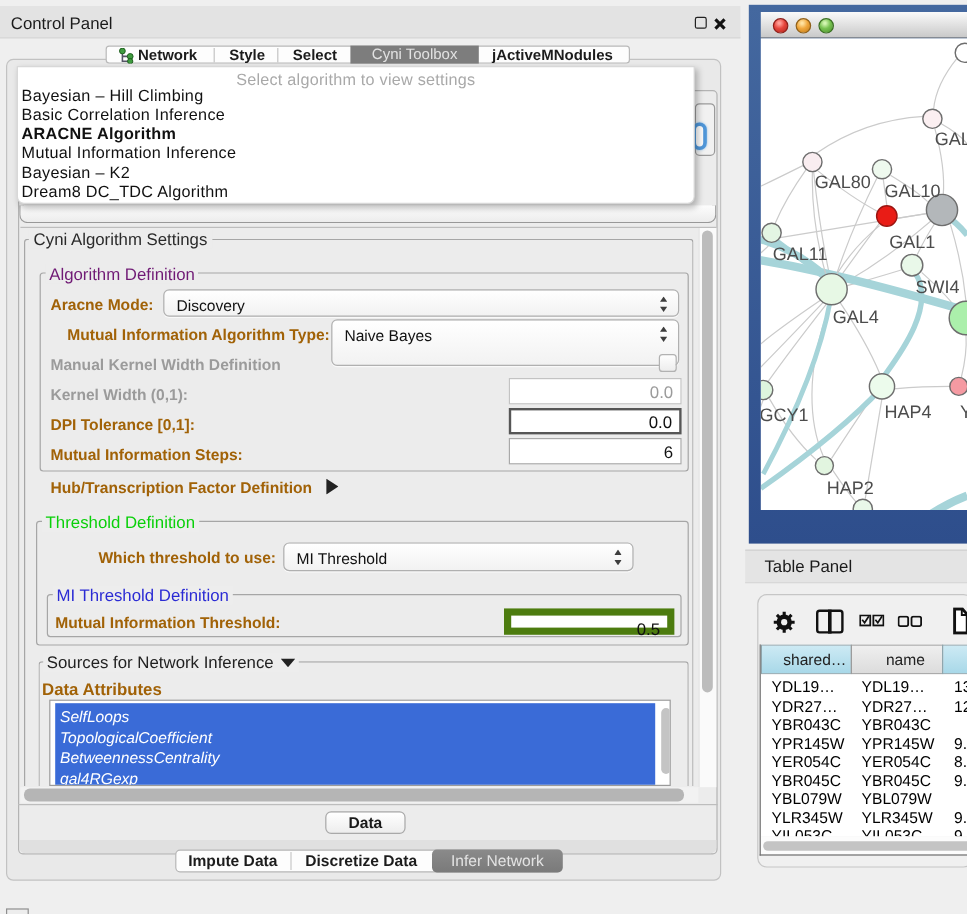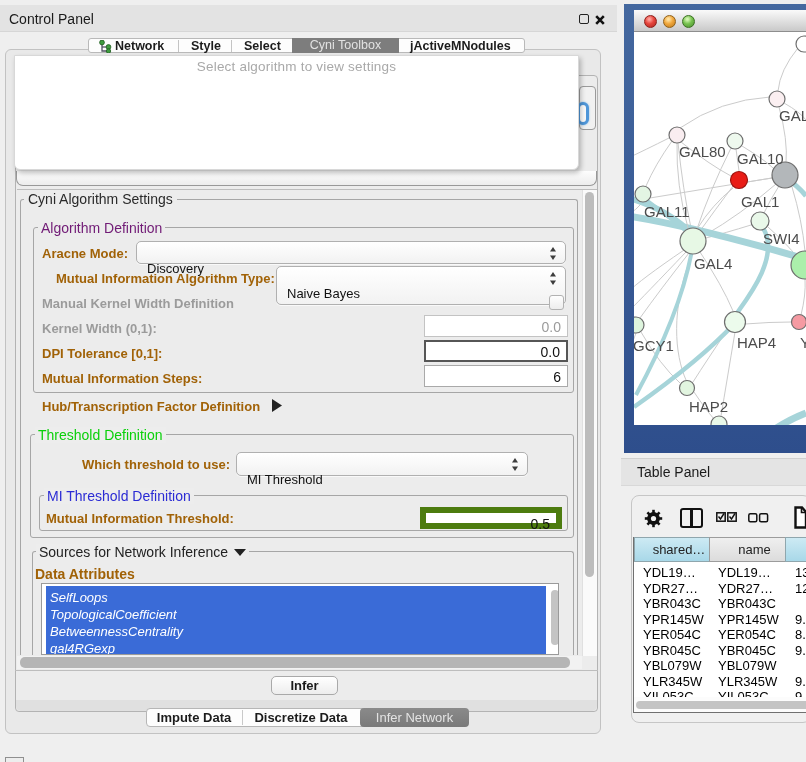--- a/index.html
+++ b/index.html
@@ -3,21 +3,21 @@
 <meta charset="utf-8">
 <style>
 html,body{margin:0;padding:0;width:806px;height:762px;overflow:hidden;background:#efefef;
  font-family:"Liberation Sans",sans-serif;}
 *{box-sizing:border-box;}
 .abs{position:absolute;}
 .lbl{font-weight:bold;font-size:13px;color:#a16207;}
 .dis{color:#9b9b9b;}
 .combo{position:absolute;background:linear-gradient(#ffffff,#f2f2f2);border:1px solid #b0b0b0;
  border-radius:5px;box-shadow:0 1px 0 rgba(255,255,255,.7);}
-.combo .tx{position:absolute;left:10px;top:19px;font-size:13px;color:#111;}
+.combo .tx{position:absolute;left:10px;top:5px;font-size:13px;color:#111;}
 .steppers{position:absolute;right:9px;top:5px;width:6px;}
 .fld{position:absolute;background:#fff;border:1px solid #a9a9a9;font-size:14px;color:#111;
  text-align:right;padding:3px 6px 0 0;}
 .grp{position:absolute;border:1px solid #a6a6a6;border-radius:3px;}
 </style>
 </head>
 <body>
 
 <div class="abs" style="left:0;top:5px;width:617px;height:27px;background:#e3e3e3;border-bottom:1px solid #d6d6d6;"></div>
 <div class="abs" style="left:9px;top:11px;font-size:14px;color:#1b1b1b;">Control Panel</div>
@@ -110,21 +110,21 @@
   <div style="position:absolute;left:8px;top:4.5px;font-size:13px;color:#fff;line-height:17px;font-style:italic;">SelfLoops<br>TopologicalCoefficient<br>BetweennessCentrality<br>gal4RGexp</div>
   <div style="position:absolute;left:509px;top:6px;width:8px;height:55px;background:#c4c4c4;border-radius:4px;"></div>
 </div>
 
 <div class="abs" style="left:582px;top:190px;width:15px;height:466px;background:#fafafa;border-left:1px solid #e0e0e0;"></div>
 <div class="abs" style="left:585px;top:192px;width:9px;height:385px;background:#bcbcbc;border-radius:5px;"></div>
 
 <div class="abs" style="left:17px;top:656px;width:565px;height:13px;background:#f2f2f2;"></div>
 <div class="abs" style="left:20px;top:657px;width:550px;height:11px;background:#b5b5b5;border-radius:5px;"></div>
 
-<div class="abs" style="left:271px;top:676px;width:67px;height:19px;background:linear-gradient(#ffffff,#ededed);border:1px solid #a9a9a9;border-radius:5px;text-align:center;font-size:13px;font-weight:bold;color:#1a1a1a;line-height:17px;">Infer</div>
+<div class="abs" style="left:271px;top:676px;width:67px;height:19px;background:linear-gradient(#ffffff,#ededed);border:1px solid #a9a9a9;border-radius:5px;text-align:center;font-size:13px;font-weight:bold;color:#1a1a1a;line-height:17px;">Data</div>
 
 <div class="abs" style="left:16px;top:700px;width:581px;height:11px;background:#e0e0e0;border-radius:0 0 5px 5px;"></div>
 <div class="abs" style="left:146px;top:708px;width:322px;height:19px;background:#fdfdfd;border:1px solid #b6b6b6;border-radius:4px;"></div>
 <div class="abs" style="left:360px;top:708px;width:109px;height:19px;background:linear-gradient(#8a8a8a,#7a7a7a);border-radius:4px;"></div>
 <div class="abs" style="left:242px;top:710px;width:1px;height:15px;background:#c9c9c9;"></div>
 <div class="abs" style="left:146px;top:708px;width:96px;height:19px;font-size:13px;font-weight:bold;color:#1c1c1c;text-align:center;line-height:19px;">Impute Data</div>
 <div class="abs" style="left:242px;top:708px;width:118px;height:19px;font-size:13px;font-weight:bold;color:#1c1c1c;text-align:center;line-height:19px;">Discretize Data</div>
 <div class="abs" style="left:360px;top:708px;width:109px;height:19px;font-size:13px;color:#e3e3e3;text-align:center;line-height:19px;">Infer Network</div>
 
 <svg class="abs" style="left:99px;top:40px;" width="13" height="13" viewBox="0 0 13 13">
@@ -137,20 +137,28 @@
 <div class="abs" style="left:115px;top:39px;font-size:12.5px;font-weight:bold;color:#1c1c1c;">Network</div>
 <div class="abs" style="left:178px;top:40px;width:1px;height:12px;background:#c4c4c4;"></div>
 <div class="abs" style="left:191px;top:39px;font-size:12.5px;font-weight:bold;color:#1c1c1c;">Style</div>
 <div class="abs" style="left:231px;top:40px;width:1px;height:12px;background:#c4c4c4;"></div>
 <div class="abs" style="left:244px;top:39px;font-size:12.5px;font-weight:bold;color:#1c1c1c;">Select</div>
 <div class="abs" style="left:292px;top:38px;width:107px;height:15px;font-size:12.5px;color:#e2e2e2;text-align:center;line-height:15px;">Cyni Toolbox</div>
 <div class="abs" style="left:410px;top:39px;font-size:12.5px;font-weight:bold;color:#1c1c1c;">jActiveMNodules</div>
 
 <div class="abs" style="left:14px;top:55px;width:565px;height:115px;background:#fff;border:1px solid #d8d8d8;border-radius:0 0 6px 6px;box-shadow:2px 3px 5px rgba(0,0,0,.25);z-index:30;">
   <div style="text-align:center;font-size:13.5px;letter-spacing:0.2px;color:#a9a9a9;padding-top:3px;height:16px;">Select algorithm to view settings</div>
+  <div style="font-size:13.5px;letter-spacing:0.25px;color:#111;line-height:16px;padding-left:3px;">
+   Bayesian – Hill Climbing<br>
+   Basic Correlation Inference<br>
+   <b>ARACNE Algorithm</b><br>
+   Mutual Information Inference<br>
+   Bayesian – K2<br>
+   Dream8 DC_TDC Algorithm
+  </div>
 </div>
 
 <div class="abs" style="left:624px;top:4px;width:182px;height:449px;background:linear-gradient(#44689f,#2e4e8c);"></div>
 <div class="abs" style="left:634px;top:10px;width:172px;height:22px;background:linear-gradient(#fafafa,#c9c9c9);border-bottom:1px solid #8e8e8e;"></div>
 <div class="abs" style="left:644px;top:15px;width:13px;height:13px;border-radius:50%;background:radial-gradient(circle at 40% 30%, #ff9f98 8%, #e6453c 45%, #b02a22 95%);border:0.5px solid #8e1f1a;"></div>
 <div class="abs" style="left:663px;top:15px;width:13px;height:13px;border-radius:50%;background:radial-gradient(circle at 40% 30%, #ffe2a0 8%, #f0a73c 45%, #c07c1c 95%);border:0.5px solid #906018;"></div>
 <div class="abs" style="left:682px;top:15px;width:13px;height:13px;border-radius:50%;background:radial-gradient(circle at 40% 30%, #d2f5b0 8%, #77c250 45%, #4e9230 95%);border:0.5px solid #3a7022;"></div>
 <div class="abs" style="left:634px;top:32px;width:172px;height:393px;background:#fff;overflow:hidden;">
 <svg width="172" height="393" viewBox="634 32 172 393" style="position:absolute;left:0;top:0;">
  <g fill="none" stroke="#cbcbcb" stroke-width="1">

